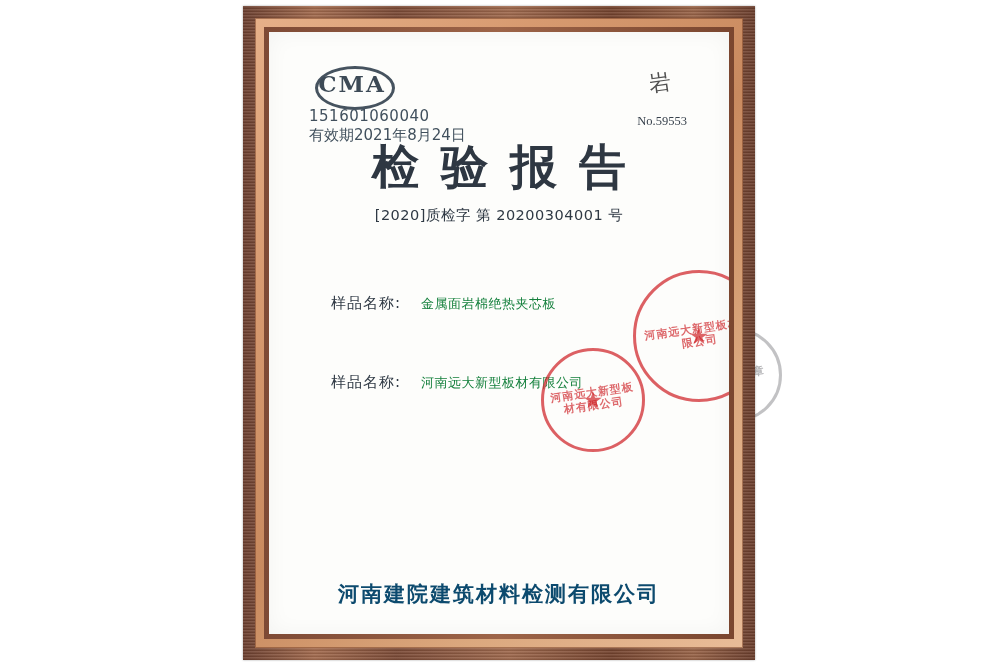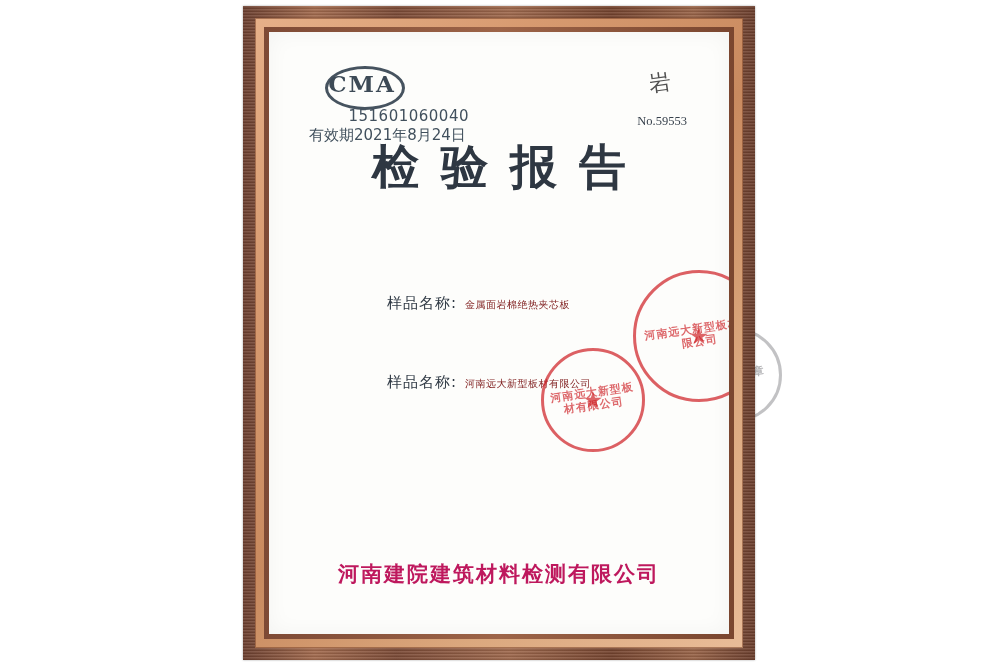--- a/index.html
+++ b/index.html
@@ -67,21 +67,21 @@
     position: absolute;
     left: 40px;
     top: 34px;
     width: 160px;
     color: #3c4a57;
   }
   .cma-logo {
     position: relative;
     width: 78px;
     height: 40px;
-    margin-left: 14px;
+    margin-left: 4px;
   }
   .cma-logo .ring {
     position: absolute;
     left: 2px;
     top: 0px;
     width: 74px;
     height: 38px;
     border: 3px solid #46535f;
     border-radius: 50%;
   }
@@ -96,21 +96,20 @@
     font-size: 23px;
     letter-spacing: 2px;
     color: #3d4a56;
   }
   .cma-num {
     margin-top: 1px;
     font-size: 15px;
     letter-spacing: 0.5px;
     color: #41505d;
     font-family: "DejaVu Sans", sans-serif;
-    text-align: right;
   }
   .cma-valid {
     margin-top: 1px;
     font-size: 15px;
     color: #41505d;
     letter-spacing: 0px;
   }
 
   
   .report-no {
@@ -164,48 +163,48 @@
   .fields {
     position: absolute;
     left: 0;
     right: 0;
     top: 262px;
   }
   .field-row {
     display: flex;
     align-items: baseline;
     margin-bottom: 60px;
-    padding-left: 118px;
+    padding-left: 62px;
   }
   .field-label {
     font-size: 15px;
     color: #2f3944;
     letter-spacing: 1px;
     white-space: nowrap;
   }
   .field-value {
-    font-size: 10px;
-    color: #7f1d1d;
-    margin-left: 8px;
+    font-size: 13px;
+    color: #15803d;
+    margin-left: 20px;
     letter-spacing: 0.5px;
     white-space: nowrap;
   }
 
   
   .issuer {
     position: absolute;
     left: 0;
     right: 0;
-    top: 528px;
+    top: 548px;
     text-align: center;
     font-family: "DejaVu Serif", "Liberation Serif", serif;
     font-weight: bold;
     font-size: 21px;
     letter-spacing: 2px;
-    color: #be185d;
+    color: #0c4a6e;
   }
 
   
   .seal {
     position: absolute;
     border-radius: 50%;
     border: 3px solid rgba(206, 35, 40, 0.72);
     color: rgba(206, 35, 40, 0.8);
     display: flex;
     align-items: center;
@@ -301,20 +300,21 @@
             </div>
             <div class="cma-num">151601060040</div>
             <div class="cma-valid">有效期2021年8月24日</div>
           </div>
 
           <div class="hand-mark">岩</div>
 
           <div class="report-no">No.59553</div>
 
           <div class="doc-title">检验报告</div>
+          <div class="doc-subtitle">[2020]质检字   第 20200304001 号</div>
 
           <div class="fields">
             <div class="field-row">
               <span class="field-label">样品名称:</span>
               <span class="field-value">金属面岩棉绝热夹芯板</span>
             </div>
             <div class="field-row">
               <span class="field-label">样品名称:</span>
               <span class="field-value">河南远大新型板材有限公司</span>
             </div>

